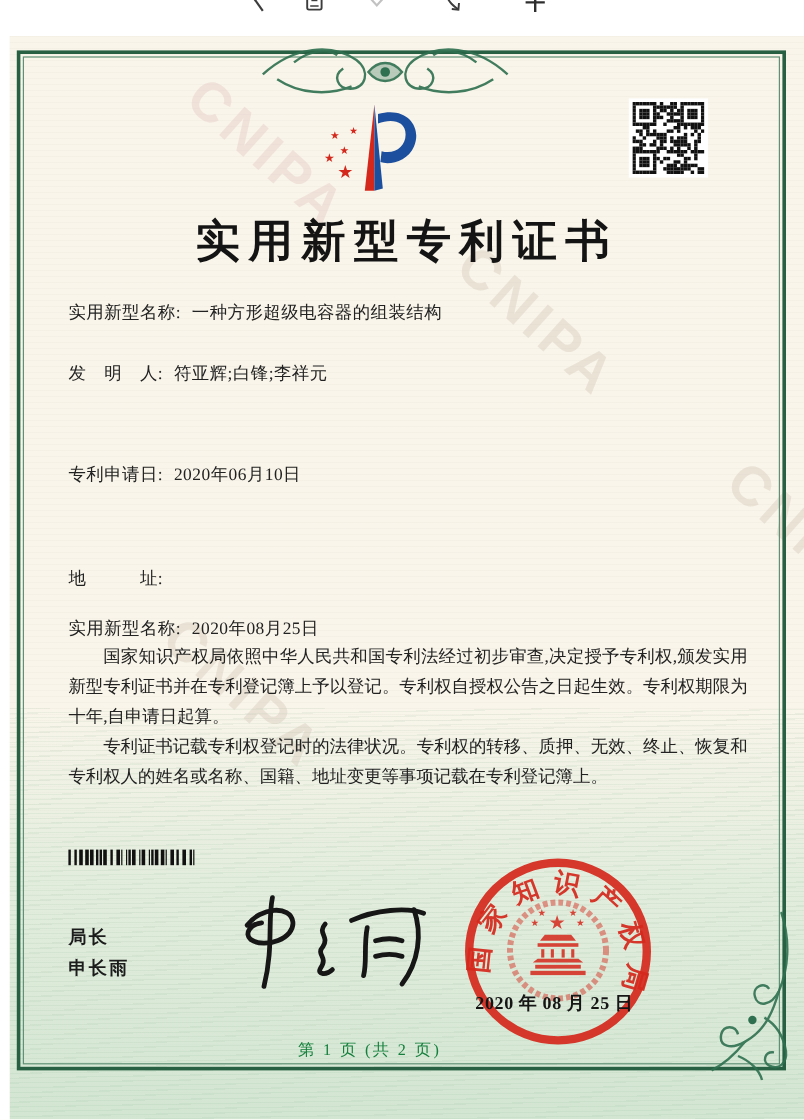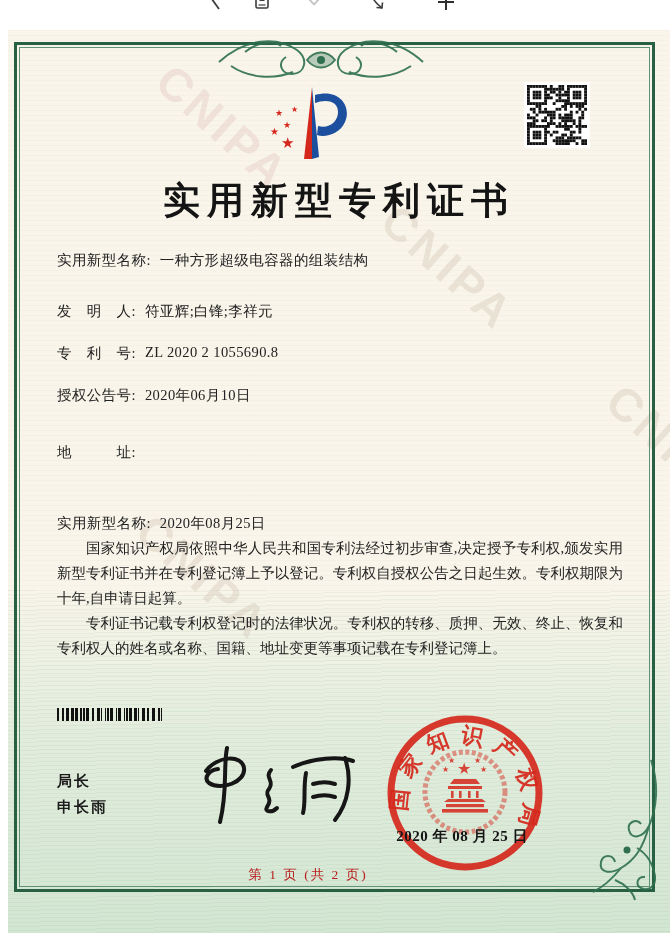--- a/index.html
+++ b/index.html
@@ -53,21 +53,21 @@
 
   .signer { position:absolute; left:49px; font-family:"Liberation Sans","DejaVu Sans",sans-serif;
            font-weight:bold; font-size:15px; color:#1c1c1c; letter-spacing:2px; }
   .signature { position:absolute; left:185px; top:706px; width:168px; height:96px; }
 
   .seal { position:absolute; left:376px; top:682px; width:162px; height:162px; }
   .seal-date { position:absolute; left:378px; top:797px; width:152px; text-align:center;
            font-size:15px; font-weight:bold; color:#151515; letter-spacing:.5px; }
 
   .page-footer { position:absolute; left:0; top:836px; width:600px; text-align:center;
-           font-size:13.5px; letter-spacing:2px; color:#b91c1c; }
+           font-size:13.5px; letter-spacing:2px; color:#15803d; }
   .cont-note { position:absolute; left:0; top:880px; width:662px; text-align:center;
            font-size:13.5px; letter-spacing:3px; color:#3f3f3f; opacity:.85; }
 
   .flourish-top { position:absolute; left:207px; top:0; width:212px; height:60px; }
   .flourish-corner { position:absolute; left:583px; top:726px; width:72px; height:146px; }
 </style>
 </head>
 <body>
 
 <div class="stage">
@@ -402,29 +402,25 @@
     <div class="title">实用新型专利证书</div>
 
     <div class="row" style="top:221px">
       <span class="lbl">实用新型名称:</span>
       <span class="val">一种方形超级电容器的组装结构</span>
     </div>
     <div class="row" style="top:272px">
       <span class="lbl">发　明　人:</span>
       <span class="val">符亚辉;白锋;李祥元</span>
     </div>
-    <div class="row" style="top:314px">
-      <span class="lbl">专　利　号:</span>
-      <span class="val">ZL 2020 2 1055690.8</span>
-    </div>
     <div class="row" style="top:356px">
-      <span class="lbl">授权公告号:</span>
+      <span class="lbl">专利申请日:</span>
       <span class="val">2020年06月10日</span>
     </div>
-    <div class="row" style="top:413px">
+    <div class="row" style="top:443px">
       <span class="lbl">地　　　址:</span>
     </div>
     <div class="row" style="top:484px">
       <span class="lbl">实用新型名称:</span>
       <span class="val">2020年08月25日</span>
     </div>
 
     <div class="paras">
       <p>国家知识产权局依照中华人民共和国专利法经过初步审查,决定授予专利权,颁发实用新型专利证书并在专利登记簿上予以登记。专利权自授权公告之日起生效。专利权期限为十年,自申请日起算。</p>
       <p>专利证书记载专利权登记时的法律状况。专利权的转移、质押、无效、终止、恢复和专利权人的姓名或名称、国籍、地址变更等事项记载在专利登记簿上。</p>

